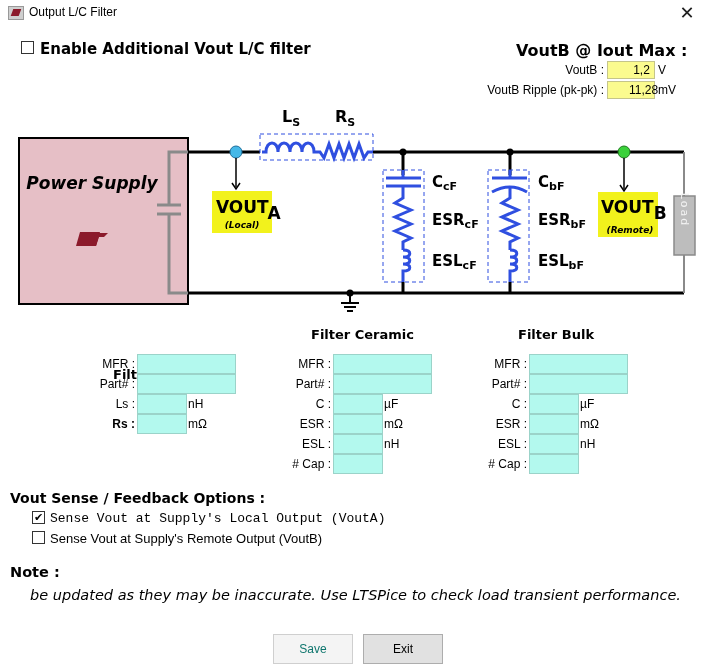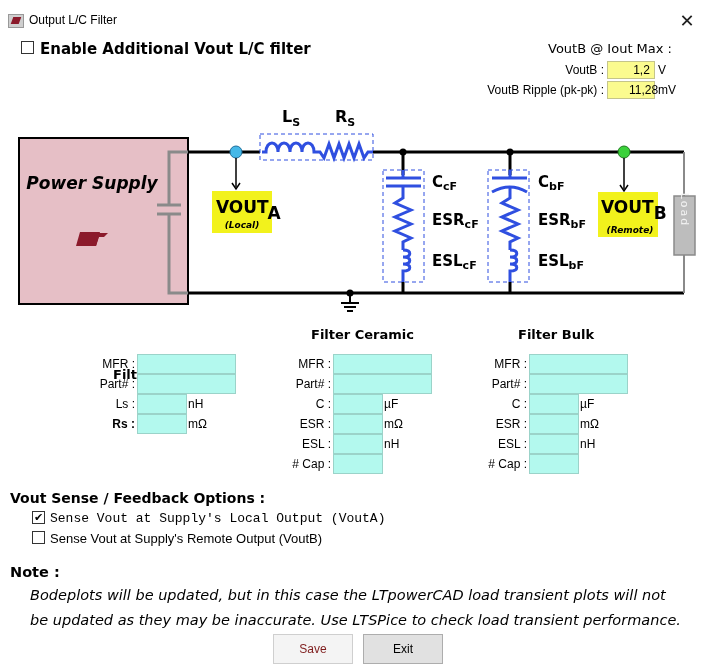--- a/index.html
+++ b/index.html
@@ -1,34 +1,34 @@
 <!DOCTYPE html>
 <html><head>
 <meta charset="utf-8">
 <style>
   * { box-sizing: border-box; margin: 0; padding: 0; }
   body { width: 702px; height: 666px; background: #fff; font-family: "DejaVu Sans", sans-serif; color: #000; position: relative; overflow: hidden; }
   .abs { position: absolute; }
-  .titlebar { left: 0; top: 0; width: 702px; height: 28px; margin-top: 8px; }
+  .titlebar { left: 0; top: 0; width: 702px; height: 28px; }
   .app-icon { left: 8px; top: 6px; width: 16px; height: 14px; background: #cfcfcf; border: 1px solid #999; }
   .app-icon::after { content: ""; position: absolute; left: 3px; top: 2px; width: 8px; height: 7px; background: #8b1a2b; transform: skewX(-20deg); }
   .title-text { left: 29px; top: 5px; font-size: 12px; font-family: "Liberation Sans", sans-serif; }
   .close-btn { left: 677px; top: 3px; width: 20px; height: 20px; font-size: 18px; line-height: 20px; text-align: center; color: #222; font-family: "DejaVu Sans", sans-serif; }
   .chk { width: 13px; height: 13px; border: 1px solid #333; background: #fff; font-size: 11px; line-height: 11px; text-align: center; }
   .enable-label { left: 40px; top: 40px; font-weight: bold; font-size: 15px; font-family: "DejaVu Sans", sans-serif; }
-  .voutb-title { left: 548px; top: 41px; font-weight: normal; font-size: 13px; }
+  .voutb-title { left: 516px; top: 41px; font-weight: bold; font-size: 16px; }
   .lbl { font-family: "Liberation Sans", sans-serif; font-size: 12px; text-align: right; }
   .yfield { background: #fbfb8f; border: 1px solid #c5c58a; height: 18px; font-size: 12px; font-family: "Liberation Sans", sans-serif; text-align: center; line-height: 16px; padding-left: 21px; }
   .unit { font-family: "Liberation Sans", sans-serif; font-size: 12px; }
   .field { background: #b3f9ee; border: 1px solid #9bd3c9; height: 20px; }
   .section-title { font-weight: bold; font-size: 13px; font-family: "DejaVu Sans", sans-serif; }
   .opt-label { font-family: "Liberation Sans", sans-serif; font-size: 13px; }
   .note-text { left: 30px; top: 583px; font-family: "DejaVu Sans", sans-serif; font-style: italic; font-size: 14.5px; line-height: 25px; width: 670px; }
   .btn { height: 30px; border: 1px solid #adadad; font-family: "Liberation Sans", sans-serif; font-size: 12px; text-align: center; line-height: 28px; }
-  .btn-save { left: 273px; top: 634px; width: 80px; background: #f4f4f4; border-color: #cfcfcf; color: #7f1d1d; }
+  .btn-save { left: 273px; top: 634px; width: 80px; background: #f4f4f4; border-color: #cfcfcf; color: #0f766e; }
   .btn-exit { left: 363px; top: 634px; width: 80px; background: #e1e1e1; color: #000; }
   svg text { font-family: "DejaVu Sans", sans-serif; }
 </style>
 </head>
 <body>
 
 <div class="abs titlebar">
   <div class="abs app-icon"></div>
   <div class="abs title-text">Output L/C Filter</div>
   <div class="abs close-btn">✕</div>
@@ -176,18 +176,17 @@
 <div class="abs field" style="left:529px; top:454px; width:50px;"></div>
 
 <div class="abs section-title" style="left:10px; top:490px; font-size:14px;">Vout Sense / Feedback Options :</div>
 <div class="abs chk" style="left:32px; top:511px;">✔</div>
 <div class="abs opt-label" style="left:50px; top:511px;font-family:Liberation Mono, monospace;">Sense Vout at Supply's Local Output (VoutA)</div>
 <div class="abs chk" style="left:32px; top:531px;"></div>
 <div class="abs opt-label" style="left:50px; top:531px;">Sense Vout at Supply's Remote Output (VoutB)</div>
 
 <div class="abs section-title" style="left:10px; top:564px; font-size:14.5px;">Note :</div>
 <div class="abs note-text">
-  <div>Bodeplots will be updated, but in this case the LTpowerCAD load transient plots will not</div>
   <div>be updated as they may be inaccurate. Use LTSPice to check load transient performance.</div>
 </div>
 
 <div class="abs btn btn-save">Save</div>
 <div class="abs btn btn-exit">Exit</div>
 
 </body></html>

